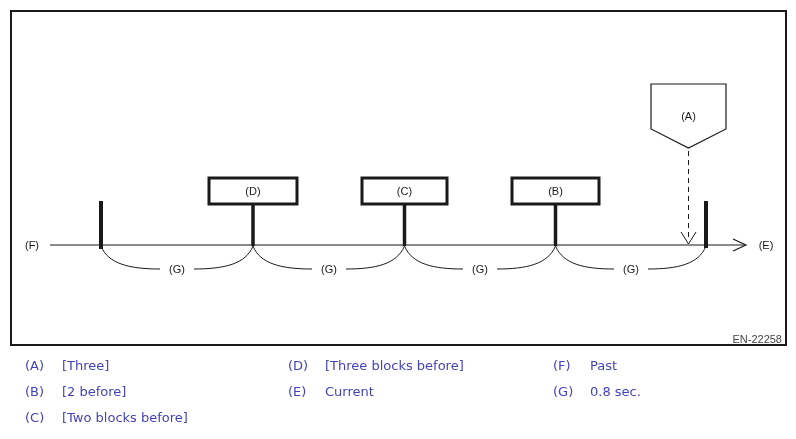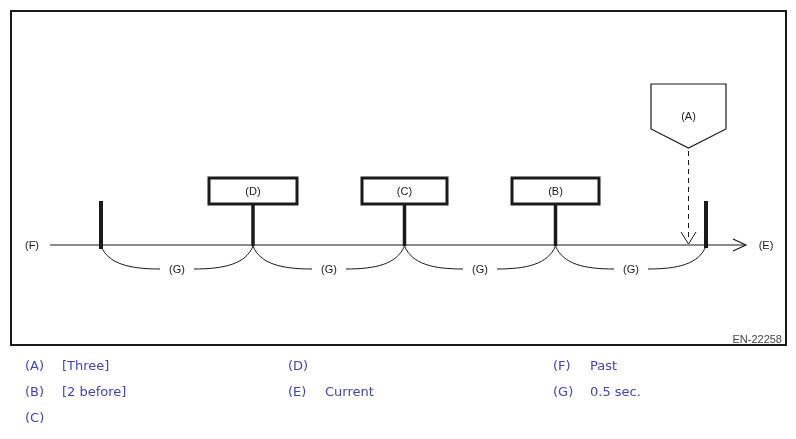--- a/index.html
+++ b/index.html
@@ -142,36 +142,38 @@
       <div class="legend-row">
         <span class="legend-key">(A)</span>
         <span class="legend-label">[Three]</span>
       </div>
       <div class="legend-row">
         <span class="legend-key">(B)</span>
         <span class="legend-label">[2 before]</span>
       </div>
       <div class="legend-row">
         <span class="legend-key">(C)</span>
+        <span class="legend-label">[Two blocks before]</span>
       </div>
     </div>
     <div class="legend-col legend-col-2">
       <div class="legend-row">
         <span class="legend-key">(D)</span>
+        <span class="legend-label">[Three blocks before]</span>
       </div>
       <div class="legend-row">
         <span class="legend-key">(E)</span>
         <span class="legend-label">Current</span>
       </div>
     </div>
     <div class="legend-col legend-col-3">
       <div class="legend-row">
         <span class="legend-key">(F)</span>
         <span class="legend-label">Past</span>
       </div>
       <div class="legend-row">
         <span class="legend-key">(G)</span>
-        <span class="legend-label">0.5 sec.</span>
+        <span class="legend-label">0.8 sec.</span>
       </div>
     </div>
   </div>
 
 </div>
 
 </body></html>

